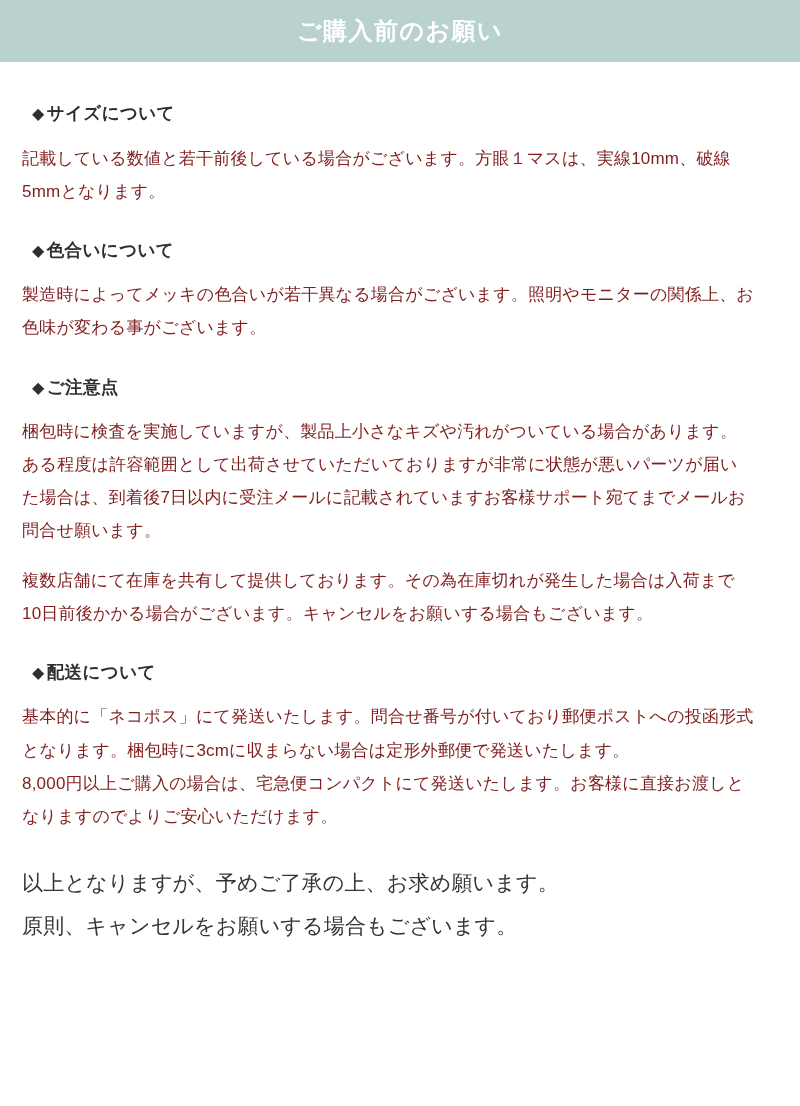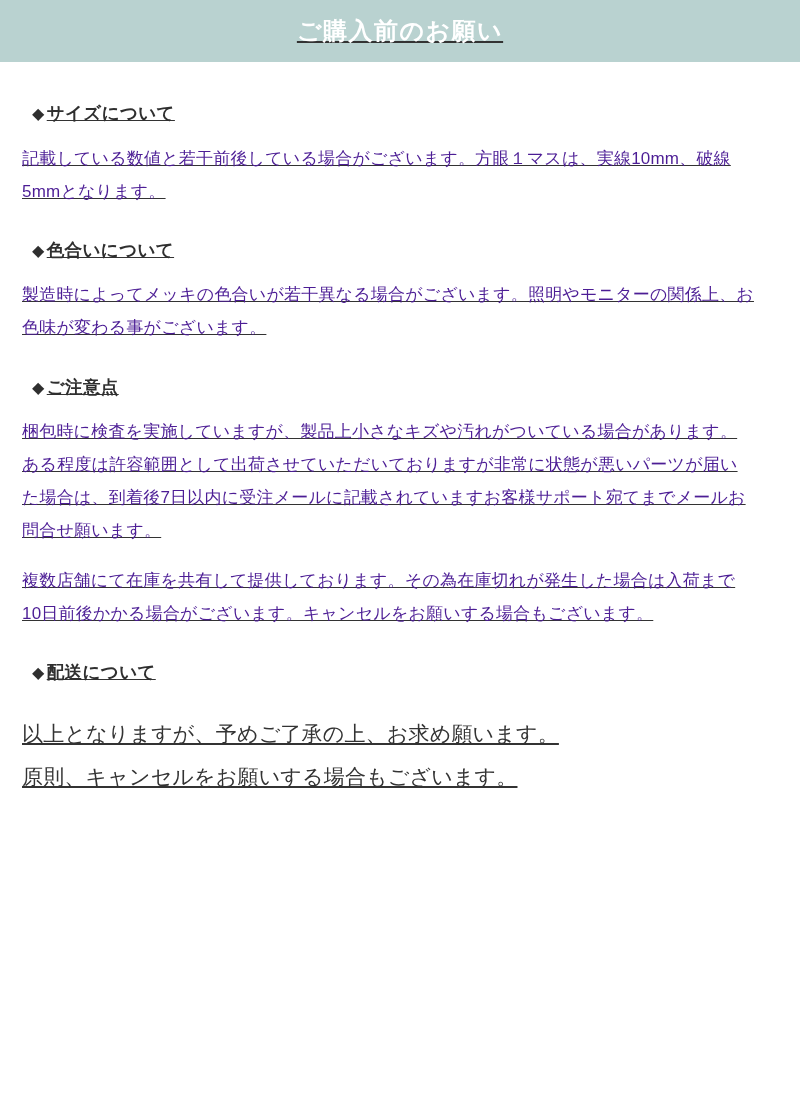--- a/index.html
+++ b/index.html
@@ -12,21 +12,20 @@
     background: #ffffff;
     font-family: "Liberation Sans", "DejaVu Sans", sans-serif;
     color: #333333;
     -webkit-font-smoothing: antialiased;
   }
   .page {
     width: 778px;
     min-height: 1106px;
     position: relative;
     box-sizing: border-box;
-    text-decoration: underline;
   }
   .header-bar {
     width: 800px;
     height: 62px;
     background: #b9d2d0;
     display: flex;
     align-items: center;
     justify-content: center;
     box-sizing: border-box;
   }
@@ -54,21 +53,21 @@
     letter-spacing: 0.4px;
   }
   .section-heading .diamond {
     display: inline-block;
     margin-right: 2px;
     font-size: 16px;
     color: #2f2f2f;
   }
   .section-body {
     font-size: 17px;
-    color: #4c1d95;
+    color: #7f1d1d;
     line-height: 1.95;
     margin: 0;
     padding: 16px 6px 0 4px;
     letter-spacing: 0.2px;
     white-space: pre-line;
   }
   .footer-block {
     font-size: 21px;
     color: #333333;
     line-height: 1.95;
@@ -107,19 +106,21 @@
       <div class="section-heading"><span class="diamond">◆</span><span>ご注意点</span></div>
       <p class="section-body">梱包時に検査を実施していますが、製品上小さなキズや汚れがついている場合があります。ある程度は許容範囲として出荷させていただいておりますが非常に状態が悪いパーツが届いた場合は、到着後7日以内に受注メールに記載されていますお客様サポート宛てまでメールお問合せ願います。</p>
     </div>
 
     <div class="section">
       <p class="section-body">複数店舗にて在庫を共有して提供しております。その為在庫切れが発生した場合は入荷まで10日前後かかる場合がございます。キャンセルをお願いする場合もございます。</p>
     </div>
 
     <div class="section">
       <div class="section-heading"><span class="diamond">◆</span><span>配送について</span></div>
+      <p class="section-body">基本的に「ネコポス」にて発送いたします。問合せ番号が付いており郵便ポストへの投函形式となります。梱包時に3cmに収まらない場合は定形外郵便で発送いたします。
+8,000円以上ご購入の場合は、宅急便コンパクトにて発送いたします。お客様に直接お渡しとなりますのでよりご安心いただけます。</p>
     </div>
 
     <p class="footer-block">以上となりますが、予めご了承の上、お求め願います。</p>
     <p class="footer-block second">原則、キャンセルをお願いする場合もございます。</p>
 
   </div>
 </div>
 
 </body></html>

